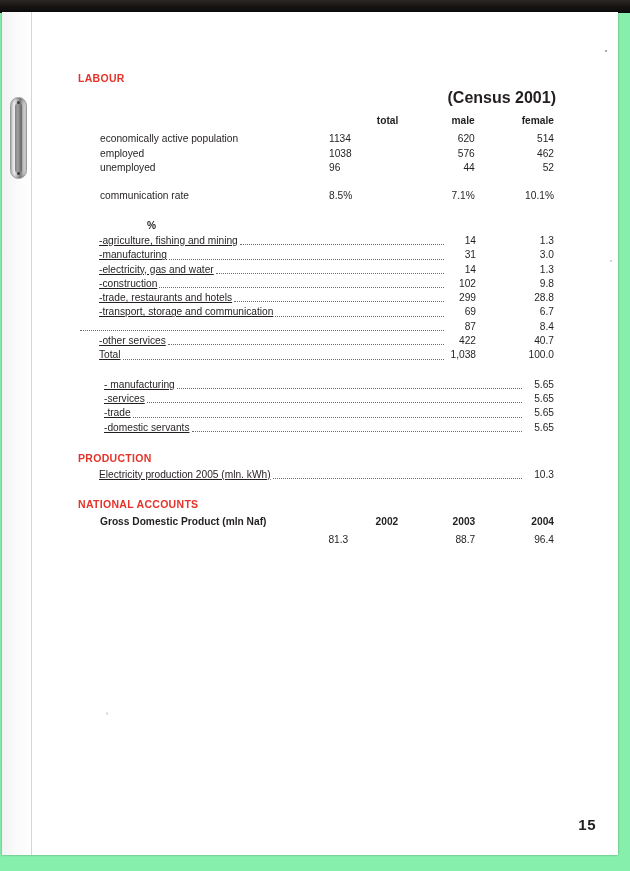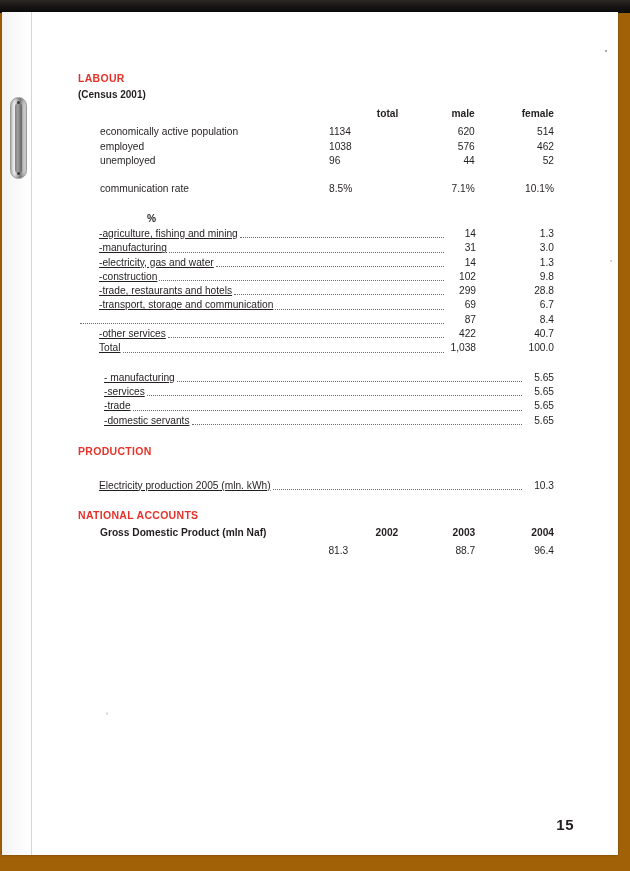--- a/index.html
+++ b/index.html
@@ -12,21 +12,21 @@
     height: 871px;
     overflow: hidden;
     font-family: "Liberation Sans", sans-serif;
   }
 
   
   #scan-backdrop {
     position: relative;
     width: 630px;
     height: 871px;
-    background: #a16207;
+    background: #86efac;
   }
   #scan-backdrop::before {
     
     content: "";
     position: absolute;
     left: 0; top: 0; right: 0; height: 13px;
     background: linear-gradient(180deg, #2a2724 0%, #151312 55%, #0c0b0b 100%);
   }
 
   
@@ -101,23 +101,24 @@
 
   .sect-head {
     color: #e5332a;
     font-weight: bold;
     font-size: 10.5px;
     letter-spacing: .3px;
     margin: 0;
   }
   .sub-head {
     font-weight: bold;
-    font-size: 10px;
+    font-size: 16px;
     margin: 0;
     color: #231f20;
+    text-align: right;
   }
   .sub-head .norm { font-weight: normal; }
 
   
   table.num-table {
     border-collapse: collapse;
     width: 478px;
     font-size: 10.2px;
     color: #231f20;
   }
@@ -167,21 +168,21 @@
   .pct-header {
     font-size: 10.2px;
     font-weight: bold;
     text-align: right;
     padding-right: 2px;
   }
 
   
   #folio {
     position: absolute;
-    right: 44px;
+    right: 22px;
     bottom: 22px;
     font-size: 15px;
     font-weight: bold;
     color: #231f20;
     letter-spacing: .5px;
   }
 </style>
 </head>
 <body>
 
@@ -331,21 +332,21 @@
           <li class="leader-row">
             <span class="lr-label" style="padding-left:26px;margin-top:23px;"> -domestic servants </span>
             <span class="lr-dots"></span>
             <span class="lr-val">5.65</span>
           </li>
         </ul>
       </div>
 
       <div style="margin-top:17px;">
         <div class="sect-head">PRODUCTION</div>
-        <ul class="leader-list wage" style="margin-top:22px;">
+        <ul class="leader-list wage" style="margin-top:4px;">
           <li class="leader-row">
             <span class="lr-label">Electricity production 2005 (mln. kWh) </span>
             <span class="lr-dots"></span>
             <span class="lr-val">10.3</span>
           </li>
         </ul>
       </div>
 
       <div style="margin-top:16px;">
         <div class="sect-head">NATIONAL  ACCOUNTS</div>

